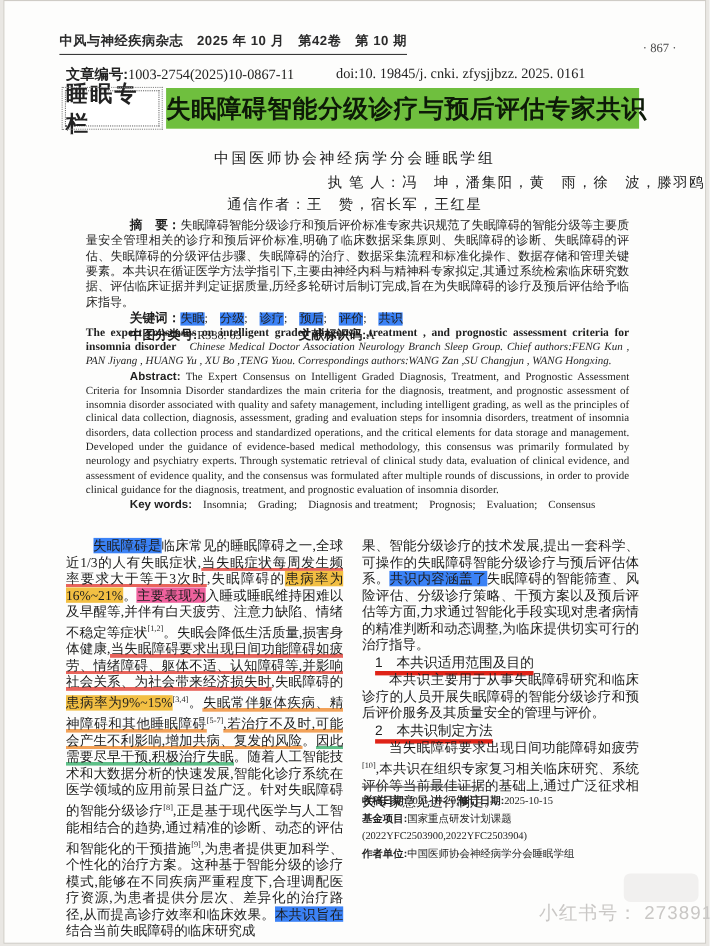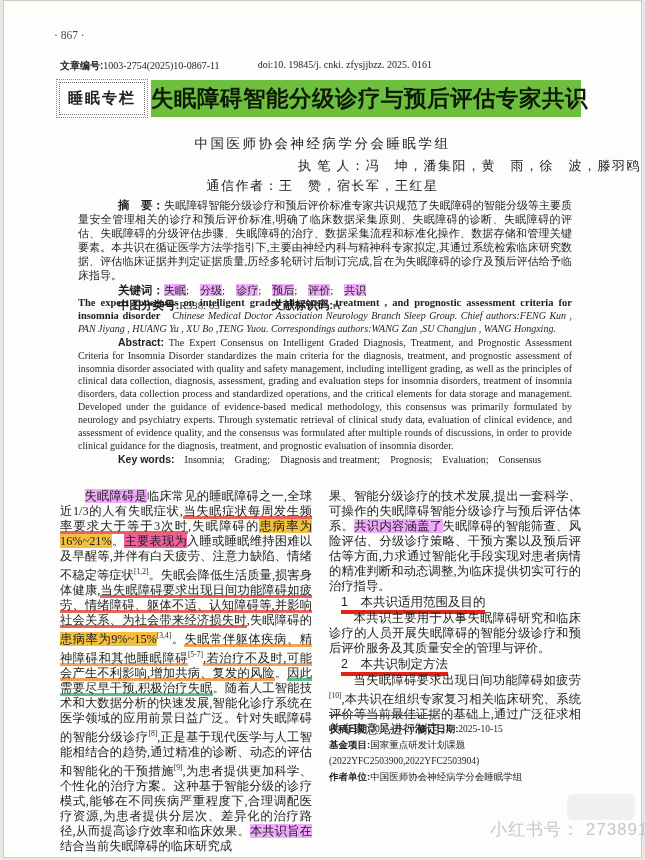--- a/index.html
+++ b/index.html
@@ -13,28 +13,28 @@
     background:#fdfdfc;border:1px solid #cfccc6;
   }
   .lbl{font-family:"Liberation Sans","DejaVu Sans",sans-serif;font-weight:bold;}
 
   
   .hdr{position:absolute;top:28px;left:50px;right:26px;display:flex;justify-content:space-between;align-items:flex-end;}
   .journal{font-family:"Liberation Sans","DejaVu Sans",sans-serif;font-weight:bold;font-size:12px;color:#2b2b2b;border-bottom:1.5px solid #3a3a3a;padding-bottom:3px;letter-spacing:.5px;}
   .pageno{font-size:11.5px;color:#4a4a4a;}
 
   
-  .meta{position:absolute;top:58px;left:56px;font-size:10px;display:flex;gap:38px;color:#222;justify-content:center;}
+  .meta{position:absolute;top:58px;left:56px;font-size:13px;display:flex;gap:38px;color:#222;justify-content:center;}
 
   
   .badge{
     position:absolute;top:81px;left:55px;width:84px;height:31px;
     border:1.5px dotted #6a6a6a;outline:1.5px dotted #8a8a8a;outline-offset:2.5px;
     display:flex;align-items:center;justify-content:center;
-    font-family:"Liberation Sans","DejaVu Sans",sans-serif;font-weight:bold;font-size:15px;letter-spacing:2px;color:#222;background:#fff;
+    font-family:"Liberation Sans","DejaVu Sans",sans-serif;font-weight:bold;font-size:20px;letter-spacing:2px;color:#222;background:#fff;
   }
   .title{
     position:absolute;top:79px;left:147px;width:430px;height:37px;
     background:#6fbf3e;color:#0d1a08;
     font-family:"Liberation Sans","DejaVu Sans",sans-serif;font-weight:bold;
     font-size:22.5px;line-height:37px;text-align:center;letter-spacing:.5px;white-space:nowrap;
   }
   .org{position:absolute;top:134px;left:0;width:100%;text-align:center;font-size:13.5px;letter-spacing:2.5px;color:#222;}
   .authors{position:absolute;top:156px;left:0;width:100%;text-align:right;font-size:13px;letter-spacing:1.5px;color:#222;}
   .corr{position:absolute;top:176px;left:0;width:100%;text-align:center;font-size:13px;letter-spacing:1.5px;color:#222;}
@@ -62,21 +62,21 @@
   .colR{position:absolute;top:488px;left:325px;width:252px;font-size:12.3px;line-height:15px;text-align:justify;color:#1c1c1c;}
   .colL p,.colR p{margin:0;}
   .ind{text-indent:2em;}
   .bhead{
     font-family:"Liberation Sans","DejaVu Sans",sans-serif;font-weight:normal;font-size:12.5px;
     margin:1px 0 1px 12px !important;text-indent:0;
   }
   .bhead .mk{border-bottom:4px solid #df2317;padding-bottom:1px;}
 
   
-  .g{background:#f0abfc;-webkit-box-decoration-break:clone;box-decoration-break:clone;}
+  .g{background:#3b82f6;-webkit-box-decoration-break:clone;box-decoration-break:clone;}
   .y{background:#f2bf43;-webkit-box-decoration-break:clone;box-decoration-break:clone;}
   .p{background:#ef619d;-webkit-box-decoration-break:clone;box-decoration-break:clone;}
   .ur{background:linear-gradient(transparent calc(100% - 3px), #e8645c 0);padding-bottom:1px;-webkit-box-decoration-break:clone;box-decoration-break:clone;}
   .uo{background:linear-gradient(transparent calc(100% - 3px), #f2a259 0);padding-bottom:1px;-webkit-box-decoration-break:clone;box-decoration-break:clone;}
   .ug{background:linear-gradient(transparent calc(100% - 3px), #5fc089 0);padding-bottom:1px;-webkit-box-decoration-break:clone;box-decoration-break:clone;}
   .sup{vertical-align:super;font-size:7.5px;letter-spacing:0;}
 
   
   .footnote{position:absolute;top:714px;left:325px;width:272px;font-size:9.5px;line-height:15.4px;color:#222;}
   .fn-rule{width:108px;border-top:1px solid #444;margin-bottom:5px;}
@@ -94,20 +94,21 @@
     font-family:"Liberation Sans","DejaVu Sans",sans-serif;
     font-size:17px;color:#c9c7c5;letter-spacing:1px;white-space:nowrap;
   }
 </style>
 </head>
 <body>
 
 <div class="page">
 
   <div class="hdr">
+    <span class="journal">中风与神经疾病杂志　2025 年 10 月　第42卷　第 10 期</span>
     <span class="pageno">· 867 ·</span>
   </div>
 
   <div class="meta">
     <span><span class="lbl">文章编号:</span><span>1003-2754(2025)10-0867-11</span></span>
     <span>doi:10. 19845/j. cnki. zfysjjbzz. 2025. 0161</span>
   </div>
 
   <div class="badge">睡眠专栏</div>
   <div class="title">失眠障碍智能分级诊疗与预后评估专家共识</div>

